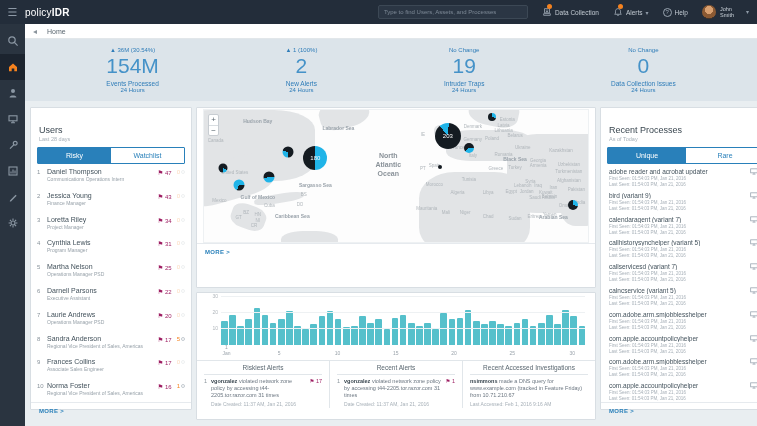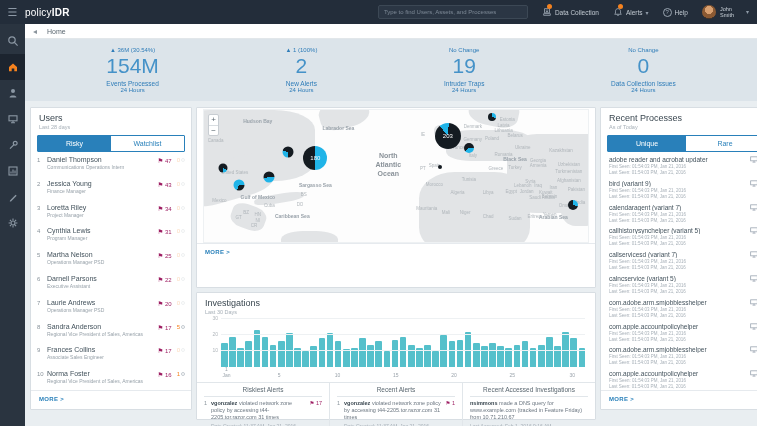--- a/index.html
+++ b/index.html
@@ -38,21 +38,21 @@
   
   .stats{position:absolute;left:25px;top:39px;right:0;height:62px;background:#dce4ea;display:flex;justify-content:space-around;align-items:center;padding:0 18px}
   .stat{text-align:center}
   .stat-change{font-size:6px;color:#2e7cb8;height:8px}
   .stat-value{font-size:21px;color:#4592c8;font-weight:400;line-height:1.05}
   .stat-label{font-size:6.5px;color:#2e7cb8;margin-top:2px}
   .stat-sub{font-size:6px;color:#2e7cb8}
 
   
   .card{position:absolute;background:#fff;border:1px solid #d8dee3;border-radius:1px}
-  .card-head{padding:5px 8px 3px}
+  .card-head{padding:17px 8px 3px}
   .card-title{font-size:9px;color:#3a4750}
   .card-sub{font-size:5.5px;color:#a7b0b8;margin-top:1px}
   .tabs{display:flex;margin:2px 6px 0;border:1px solid #2980ba;border-radius:1px;overflow:hidden}
   .tab{flex:1;text-align:center;font-size:7px;padding:4px 0;color:#2980ba;background:#fff;cursor:pointer}
   .tab.active{background:#2980ba;color:#fff}
   .more-row{border-top:1px solid #e6eaee;padding:5px 8px;font-size:6px;color:#2980ba;font-weight:bold;letter-spacing:.3px;cursor:pointer}
 
   
   .users-card{left:30px;top:107px;width:162px;height:303px}
   .user-list{height:238px;overflow:hidden}
@@ -498,24 +498,20 @@
         <div class="marker" style="left: 22%; top: 32%; width: 11px; height: 11px; background: conic-gradient(from 180deg, rgb(32, 180, 232) 0deg, rgb(32, 180, 232) 30%, rgb(20, 27, 33) 30%, rgb(20, 27, 33) 100%);"></div>
         <div class="marker" style="left: 5%; top: 44%; width: 9px; height: 9px; background: conic-gradient(from 120deg, rgb(32, 180, 232) 0deg, rgb(32, 180, 232) 15%, rgb(20, 27, 33) 15%, rgb(20, 27, 33) 100%);"></div>
         <div class="marker" style="left: 9%; top: 57%; width: 11px; height: 11px; background: conic-gradient(from 200deg, rgb(32, 180, 232) 0deg, rgb(32, 180, 232) 70%, rgb(20, 27, 33) 70%, rgb(20, 27, 33) 100%);"></div>
         <div class="marker" style="left: 17%; top: 51%; width: 11px; height: 11px; background: conic-gradient(from 90deg, rgb(32, 180, 232) 0deg, rgb(32, 180, 232) 45%, rgb(20, 27, 33) 45%, rgb(20, 27, 33) 100%);"></div>
         <div class="marker" style="left: 96%; top: 72%; width: 10px; height: 10px; background: conic-gradient(rgb(32, 180, 232) 0deg, rgb(32, 180, 232) 30%, rgb(20, 27, 33) 30%, rgb(20, 27, 33) 100%);"></div>
       </div>
     <div class="more-row">MORE &gt;</div>
   </section>
 
   <section class="card invest-card">
-    <div class="card-head" style="padding-bottom:0">
-      <div class="card-title">Investigations</div>
-      <div class="card-sub">Last 30 Days</div>
-    </div>
     <div class="chart-wrap">
       <div class="chart-area" id="chartArea">
         <div class="bars" id="bars">
             <div class="bar" style="height: 50%; background: rgb(85, 192, 203);"></div>
             <div class="bar" style="height: 63.3333%; background: rgb(85, 192, 203);"></div>
             <div class="bar" style="height: 40%; background: rgb(85, 192, 203);"></div>
             <div class="bar" style="height: 53.3333%; background: rgb(85, 192, 203);"></div>
             <div class="bar" style="height: 76.6667%; background: rgb(85, 192, 203);"></div>
             <div class="bar" style="height: 63.3333%; background: rgb(85, 192, 203);"></div>
             <div class="bar" style="height: 46.6667%; background: rgb(85, 192, 203);"></div>

